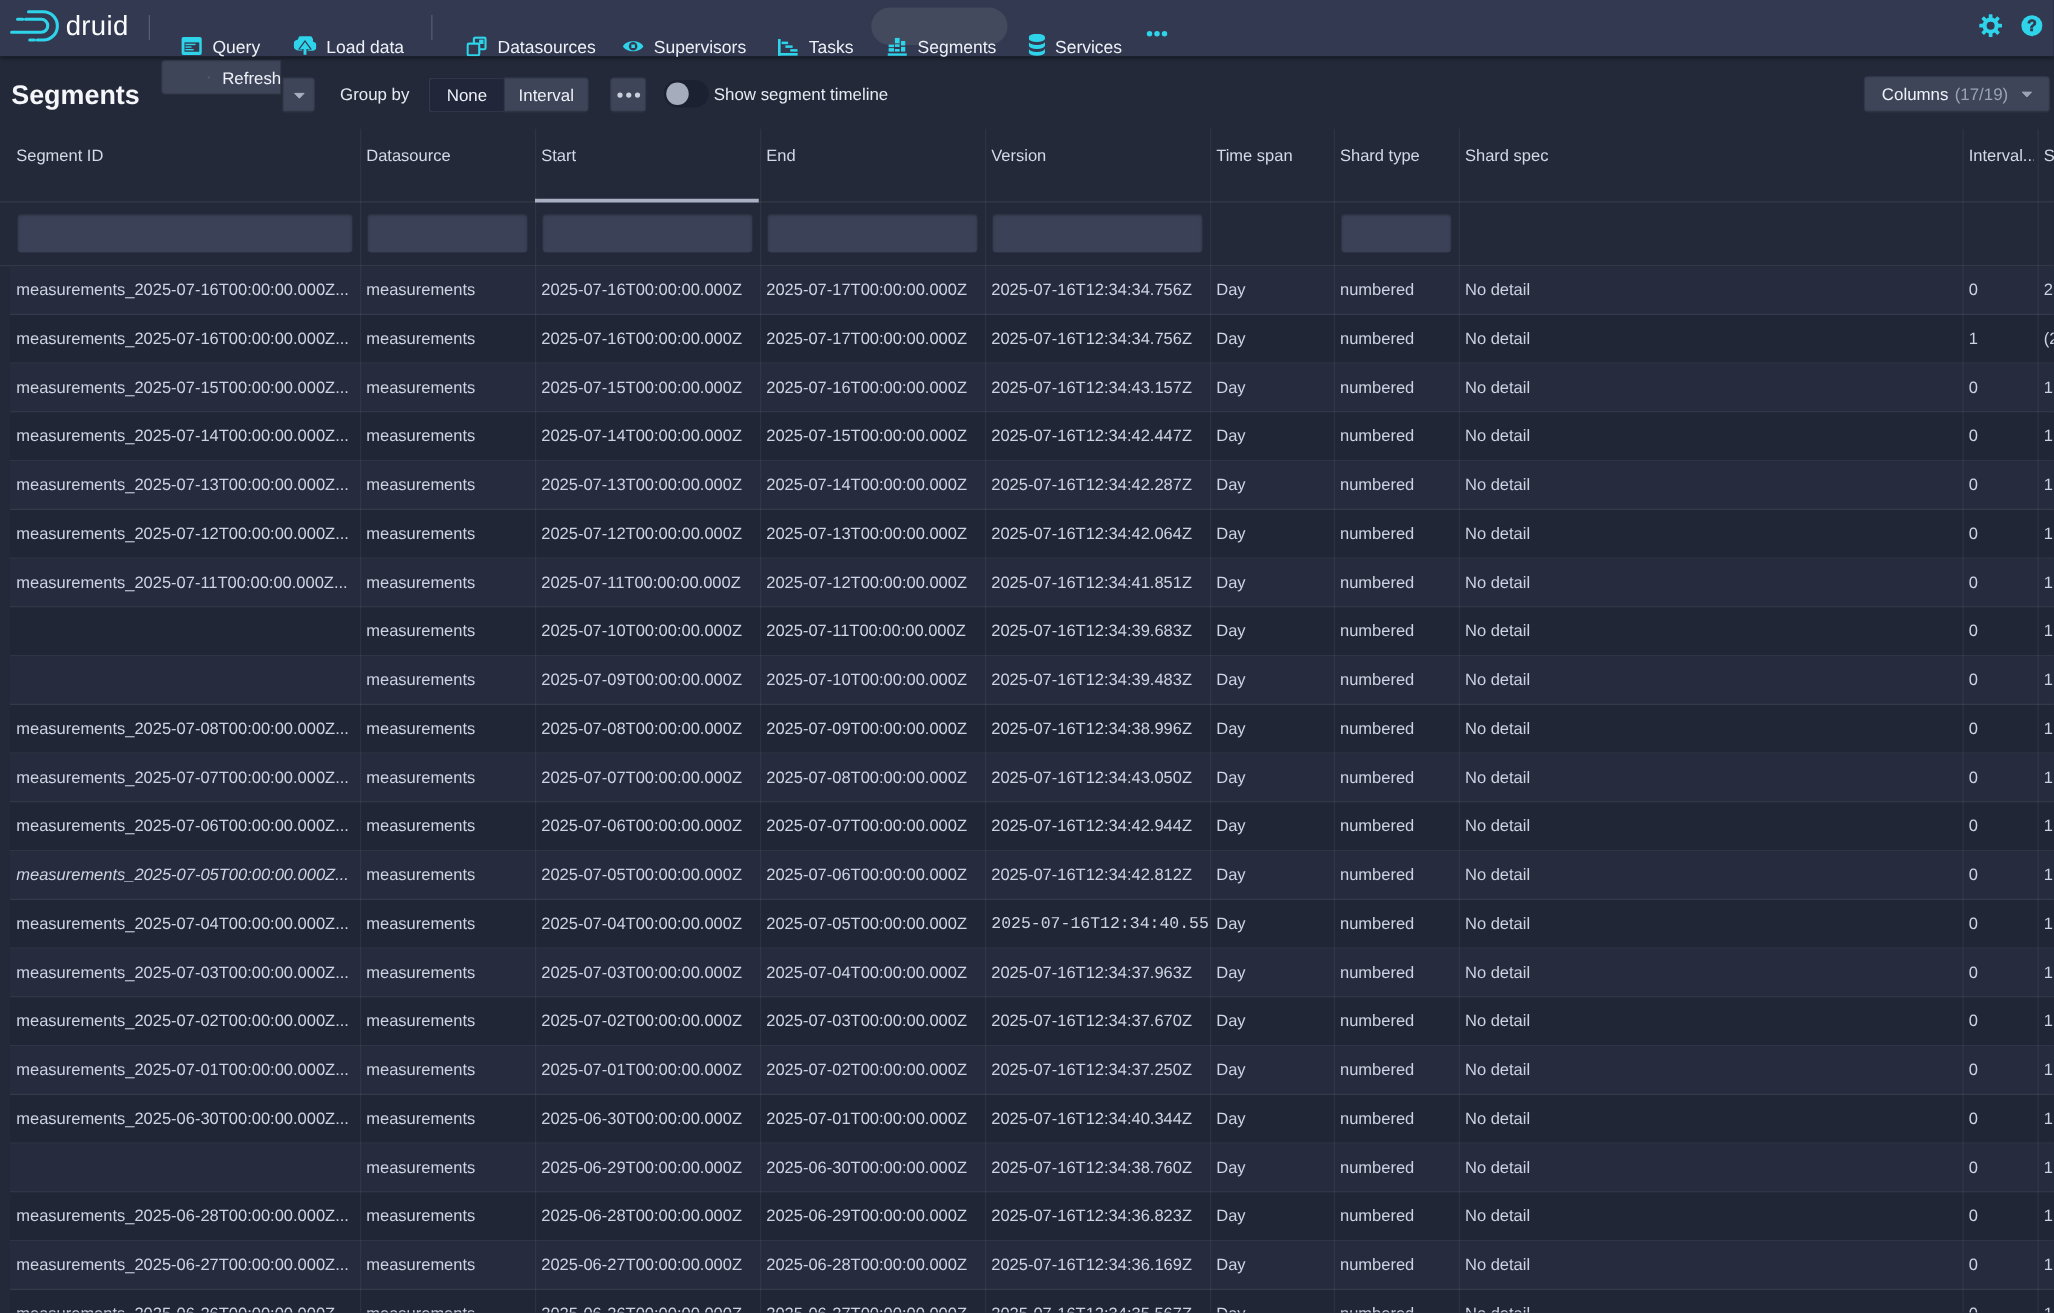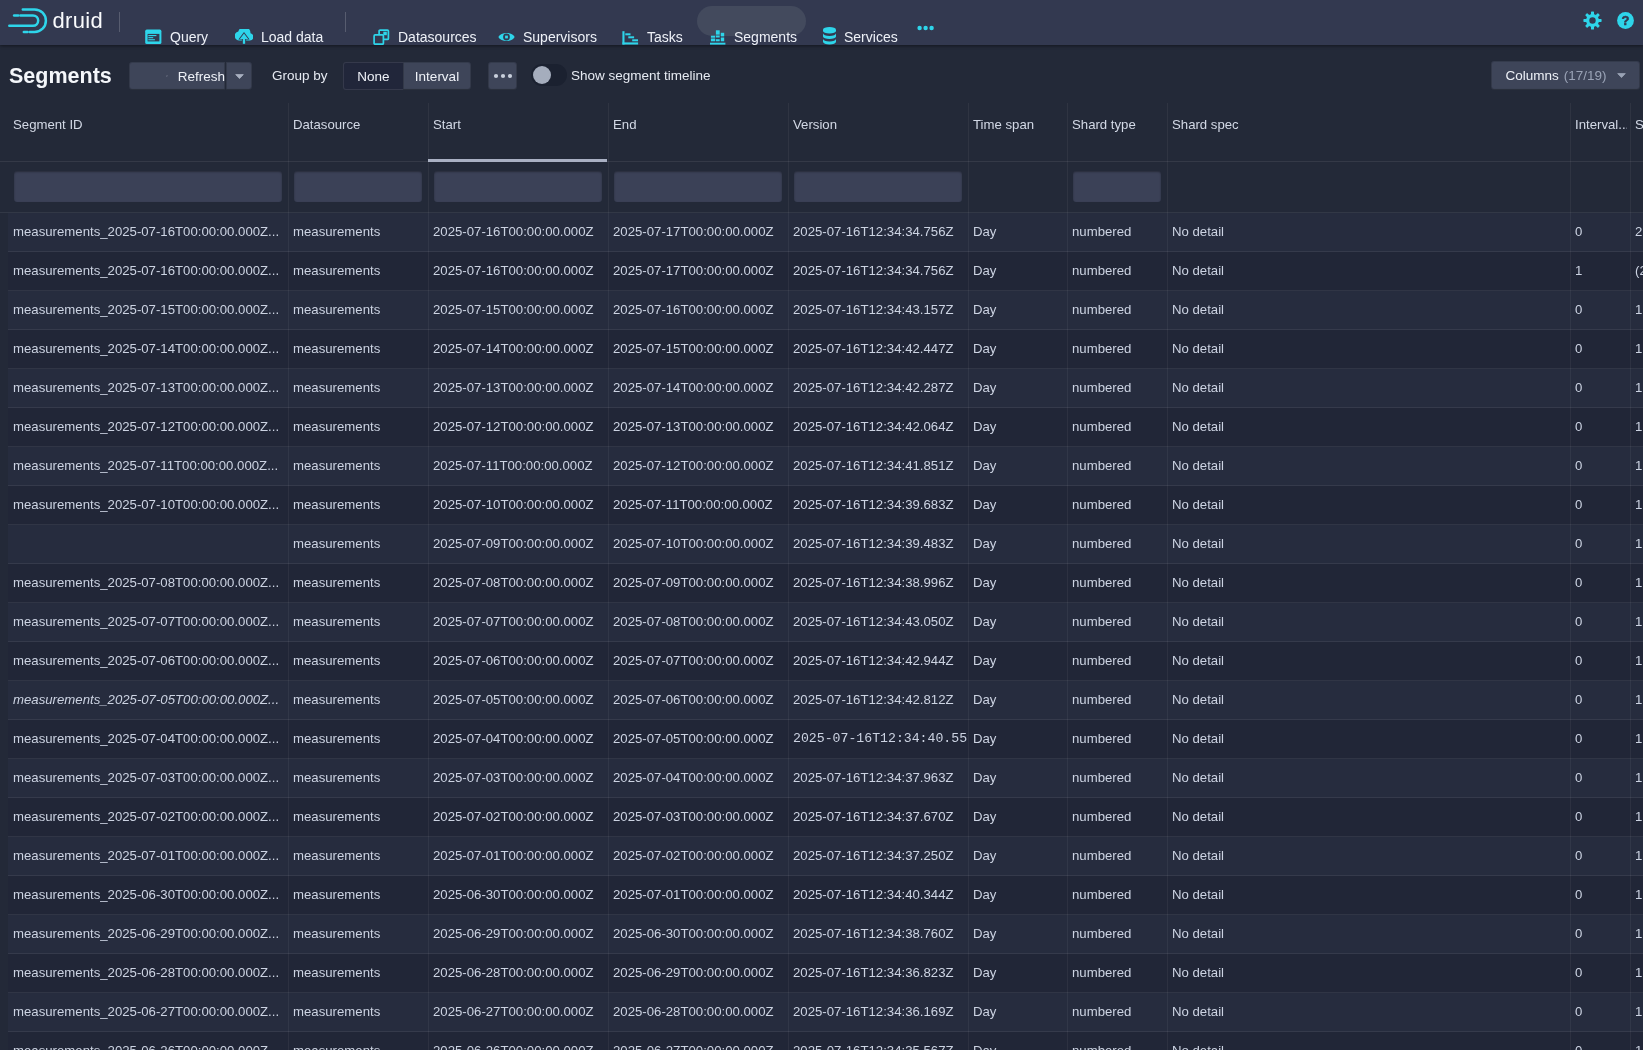--- a/index.html
+++ b/index.html
@@ -158,21 +158,21 @@
           <circle r="3.2" fill="#333950"></circle>
         </g>
       </svg></div>
     <div class="abs" style="left:1616px; top:11px;"><svg width="19" height="19" viewBox="0 0 19 19" style="">
         <circle cx="9.5" cy="9.5" r="8.4" fill="#2ed5ea"></circle>
 <text x="9.5" y="13.8" font-family="Liberation Sans" font-size="13" font-weight="bold" fill="#333950" stroke="#333950" stroke-width="0.5" text-anchor="middle">?</text>
       </svg></div>
   </div>
 <div id="toolbar">
     <div id="h1">Segments</div>
-    <div class="btn" style="left:129px; top:62px; width:96px; height:28px; border-radius:3px 0 0 3px;padding-left:37px;">
+    <div class="btn" style="left:129px; top:48px; width:96px; height:28px; border-radius:3px 0 0 3px;padding-left:37px;">
 <svg width="16" height="16" viewBox="0 0 16 16" style="">
         <g id="rfa">
 <path d="M3.1,9.8 A5.2,5.2 0 0 1 9.35,2.98" stroke="#aeb6c6" stroke-width="2" fill="none"></path>
 <path d="M9.69,4.37 L12.68,2.01 L14.94,4.91 L11.81,5.8 Z" fill="#aeb6c6"></path>
 </g>
 <use href="#rfa" transform="rotate(180 8 8)"></use>
       </svg>
       <span style="margin-left:10px;">Refresh</span>
     </div>
     <div class="btn" style="left:226px; top:62px; width:26px; height:28px; border-radius:0 3px 3px 0;">
@@ -302,21 +302,20 @@
       <div class="td" style="left:425px; width:175px;">2025-07-11T00:00:00.000Z</div>
       <div class="td" style="left:605px; width:175px;">2025-07-12T00:00:00.000Z</div>
       <div class="td" style="left:785px; width:175px;">2025-07-16T12:34:41.851Z</div>
       <div class="td" style="left:965px; width:94px;">Day</div>
       <div class="td" style="left:1064px; width:95px;">numbered</div>
       <div class="td" style="left:1164px; width:398px;">No detail</div>
       <div class="td" style="left:1567px; width:55px;">0</div>
       <div class="td" style="left:1627px; width:115px;">1.02 MB</div>
     </div>
     <div class="tr even">
-      <div class="td" style="left:5px; width:275px;">measurements_2025-07-10T00:00:00.000Z...</div>
       <div class="td" style="left:285px; width:135px;">measurements</div>
       <div class="td" style="left:425px; width:175px;">2025-07-10T00:00:00.000Z</div>
       <div class="td" style="left:605px; width:175px;">2025-07-11T00:00:00.000Z</div>
       <div class="td" style="left:785px; width:175px;">2025-07-16T12:34:39.683Z</div>
       <div class="td" style="left:965px; width:94px;">Day</div>
       <div class="td" style="left:1064px; width:95px;">numbered</div>
       <div class="td" style="left:1164px; width:398px;">No detail</div>
       <div class="td" style="left:1567px; width:55px;">0</div>
       <div class="td" style="left:1627px; width:115px;">1.02 MB</div>
     </div>
@@ -433,21 +432,20 @@
       <div class="td" style="left:425px; width:175px;">2025-06-30T00:00:00.000Z</div>
       <div class="td" style="left:605px; width:175px;">2025-07-01T00:00:00.000Z</div>
       <div class="td" style="left:785px; width:175px;">2025-07-16T12:34:40.344Z</div>
       <div class="td" style="left:965px; width:94px;">Day</div>
       <div class="td" style="left:1064px; width:95px;">numbered</div>
       <div class="td" style="left:1164px; width:398px;">No detail</div>
       <div class="td" style="left:1567px; width:55px;">0</div>
       <div class="td" style="left:1627px; width:115px;">1.02 MB</div>
     </div>
     <div class="tr odd">
-      <div class="td" style="left:5px; width:275px;">measurements_2025-06-29T00:00:00.000Z...</div>
       <div class="td" style="left:285px; width:135px;">measurements</div>
       <div class="td" style="left:425px; width:175px;">2025-06-29T00:00:00.000Z</div>
       <div class="td" style="left:605px; width:175px;">2025-06-30T00:00:00.000Z</div>
       <div class="td" style="left:785px; width:175px;">2025-07-16T12:34:38.760Z</div>
       <div class="td" style="left:965px; width:94px;">Day</div>
       <div class="td" style="left:1064px; width:95px;">numbered</div>
       <div class="td" style="left:1164px; width:398px;">No detail</div>
       <div class="td" style="left:1567px; width:55px;">0</div>
       <div class="td" style="left:1627px; width:115px;">1.02 MB</div>
     </div>

